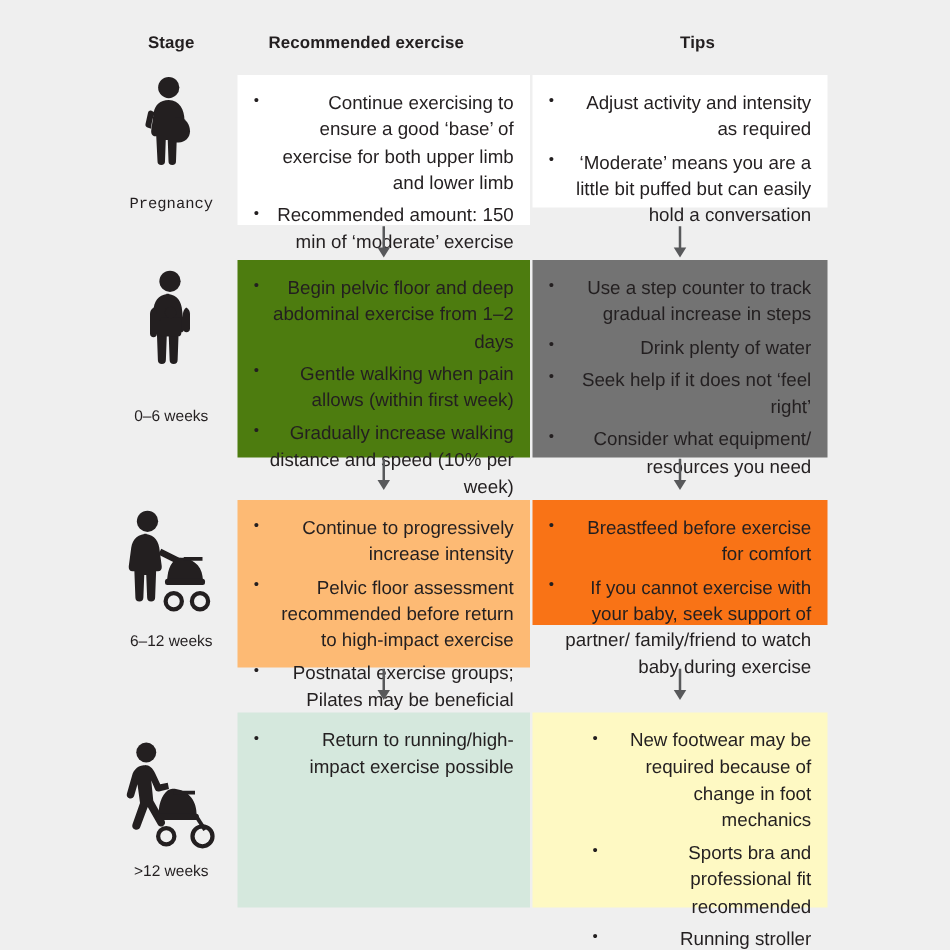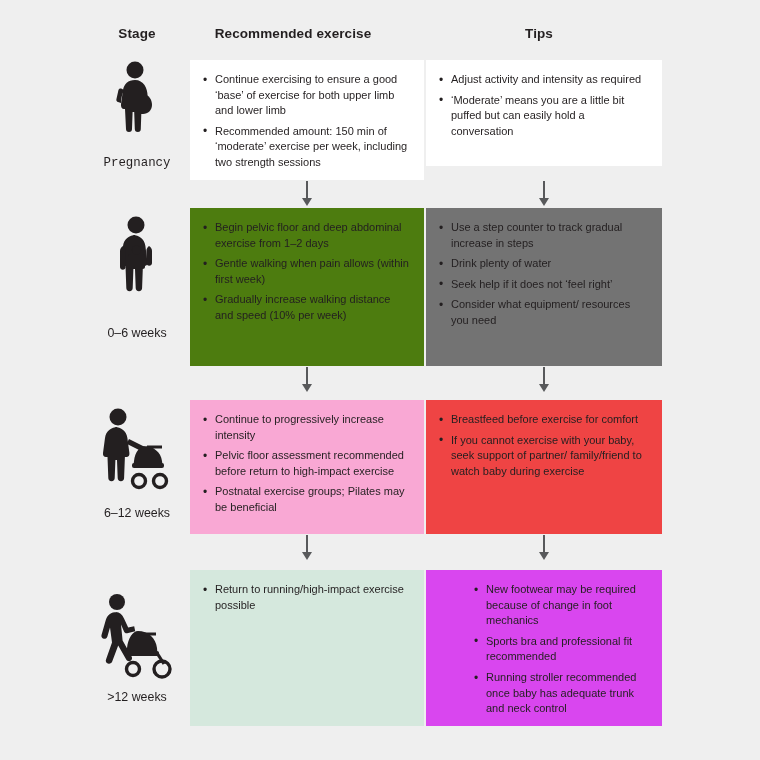--- a/index.html
+++ b/index.html
@@ -31,21 +31,21 @@
   .header .col {
     position: absolute;
     font-size: 13.5px;
     font-weight: bold;
     text-align: center;
     color: #231f20;
     letter-spacing: 0.1px;
   }
   .col-stage   { left: 84px;  width: 106px; }
   .col-exer    { left: 176px; width: 234px; }
-  .col-tips    { left: 421px; width: 236px; }
+  .col-tips    { left: 440px; width: 236px; }
 
   
   .row {
     position: absolute;
     left: 0;
     width: 760px;
   }
   .cellbox {
     position: absolute;
     box-sizing: border-box;
@@ -56,23 +56,24 @@
 
   ul.blist {
     margin: 0;
     padding: 0;
     list-style: none;
   }
   ul.blist li {
     position: relative;
     padding-left: 14px;
     margin-bottom: 5px;
-    font-size: 11px;
+    font-size: 15px;
     line-height: 1.42;
     color: #231f20;
+    text-align: right;
   }
   ul.blist li:last-child { margin-bottom: 0; }
   ul.blist li:before {
     content: "\2022";
     position: absolute;
     left: 2px;
     top: -0.5px;
     font-size: 12px;
     color: #231f20;
   }
@@ -203,29 +204,29 @@
           <path d="M46 40c9 0 17 6 18 15l0.5 4-29 0 0.5-4c1-9 6-15 10.5-15z"></path>
           <rect x="34" y="57" width="32" height="5" rx="2"></rect>
           <circle cx="41" cy="75" r="6.5" fill="none" stroke="#231f20" stroke-width="3.4"></circle>
           <circle cx="62" cy="75" r="6.5" fill="none" stroke="#231f20" stroke-width="3.4"></circle>
           <path d="M49 41l15 0" stroke="#231f20" stroke-width="3" fill="none"></path>
         </g>
       </svg>
       <div class="stage-label" style="margin-top:4px;">6–12 weeks</div>
     </div>
 
-    <div class="cellbox cell-exer" style="top:0px;height:134px;background:#f9a8d4;">
+    <div class="cellbox cell-exer" style="top:0px;height:134px;background:#fdba74;">
       <ul class="blist">
         <li>Continue to progressively increase intensity</li>
         <li>Pelvic floor assessment recommended before return to high-impact exercise</li>
         <li>Postnatal exercise groups; Pilates may be beneficial</li>
       </ul>
     </div>
 
-    <div class="cellbox cell-tips" style="top:0px;height:134px;background:#ef4444;">
+    <div class="cellbox cell-tips" style="top:0px;height:100px;background:#f97316;">
       <ul class="blist">
         <li>Breastfeed before exercise for comfort</li>
         <li>If you cannot exercise with your baby, seek support of partner/ family/friend to watch baby during exercise</li>
       </ul>
     </div>
   </div>
 
   <div class="arrow" style="left:306px;top:535px;height:18px;"></div>
   <div class="arrow" style="left:543px;top:535px;height:18px;"></div>
 
@@ -246,21 +247,21 @@
       </svg>
       <div class="stage-label" style="margin-top:4px;">&gt;12 weeks</div>
     </div>
 
     <div class="cellbox cell-exer" style="top:0px;height:156px;background:#d5e8dd;">
       <ul class="blist">
         <li>Return to running/high-impact exercise possible</li>
       </ul>
     </div>
 
-    <div class="cellbox cell-tips" style="top:0px;height:156px;background:#d946ef;padding-left:46px;">
+    <div class="cellbox cell-tips" style="top:0px;height:156px;background:#fef9c3;padding-left:46px;">
       <ul class="blist">
         <li>New footwear may be required because of change in foot mechanics</li>
         <li>Sports bra and professional fit recommended</li>
         <li>Running stroller recommended once baby has adequate trunk and neck control</li>
       </ul>
     </div>
   </div>
 
 </div>
 

